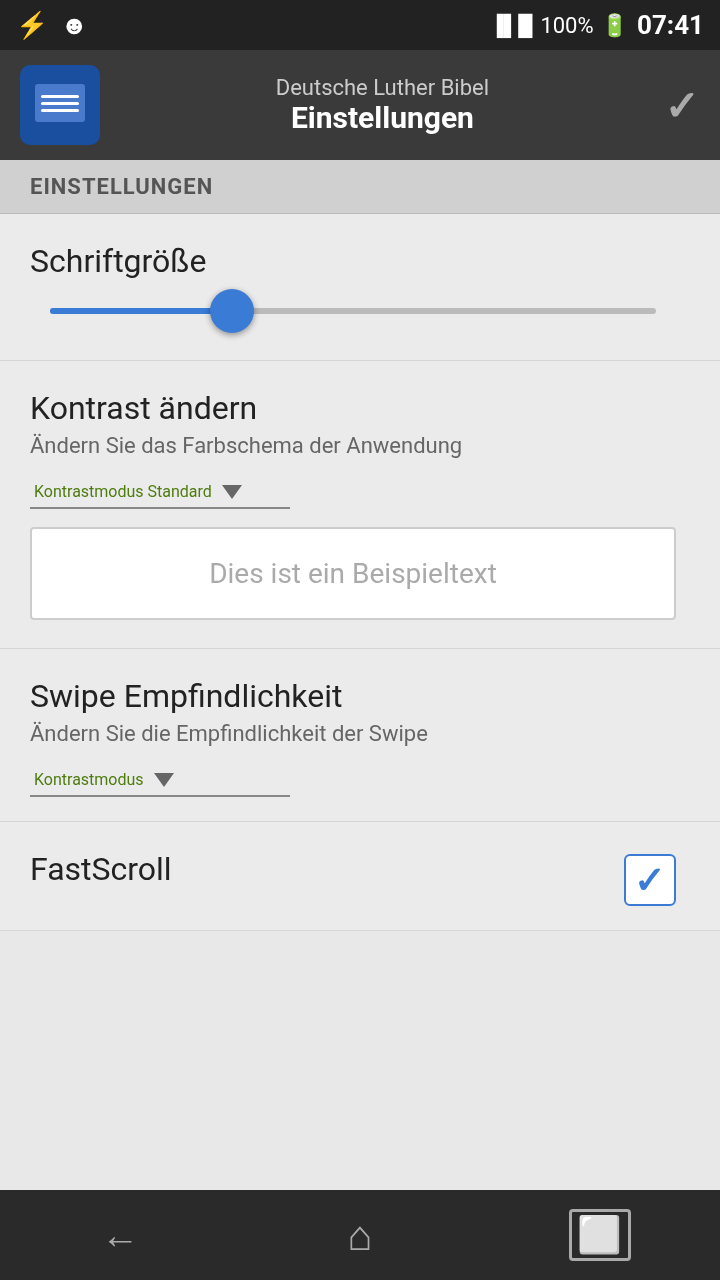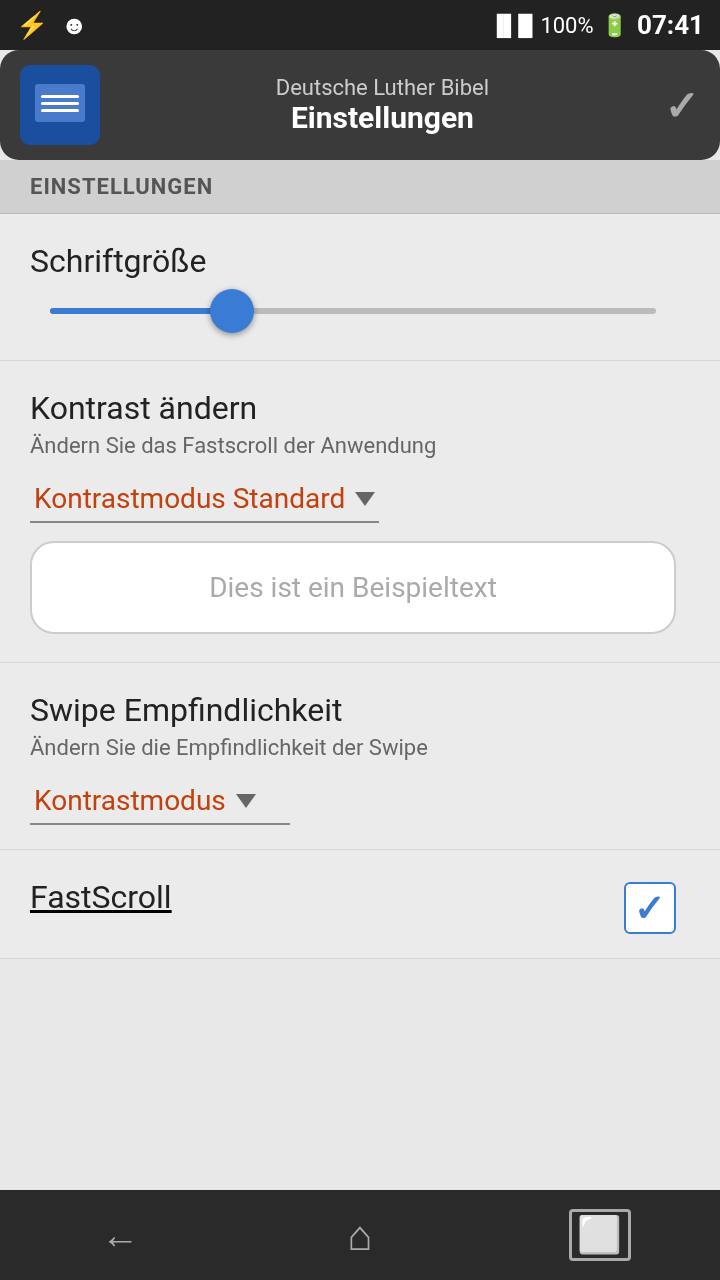--- a/index.html
+++ b/index.html
@@ -44,21 +44,20 @@
 
     
     .top-bar {
       width: 720px;
       height: 110px;
       background: #3a3a3a;
       display: flex;
       align-items: center;
       padding: 0 20px;
       gap: 20px;
-      border-radius: 19px;
     }
     .app-icon {
       width: 80px;
       height: 80px;
       background: #1a4fa0;
       border-radius: 10px;
       display: flex;
       flex-direction: column;
       align-items: center;
       justify-content: center;
@@ -174,54 +173,53 @@
     
     .dropdown {
       display: inline-flex;
       align-items: center;
       gap: 10px;
       border-bottom: 2px solid #888;
       padding: 6px 4px;
       min-width: 260px;
     }
     .dropdown-label {
-      font-size: 28px;
-      color: #c2410c;
+      font-size: 16px;
+      color: #4d7c0f;
     }
     .dropdown-arrow {
       width: 0;
       height: 0;
       border-left: 10px solid transparent;
       border-right: 10px solid transparent;
       border-top: 14px solid #666;
     }
 
     
     .preview-box {
       margin: 18px 0 4px 0;
       border: 2px solid #ccc;
-      border-radius: 24px;
+      border-radius: 4px;
       background: white;
       padding: 28px;
       text-align: center;
     }
     .preview-text {
       font-size: 28px;
       color: #aaa;
     }
 
     
     .checkbox-row {
       display: flex;
       align-items: flex-start;
       justify-content: space-between;
     }
     .checkbox-text {
       flex: 1;
-      text-decoration: underline;
     }
     .checkbox {
       width: 52px;
       height: 52px;
       border: 2px solid #3a7bd5;
       border-radius: 6px;
       background: white;
       display: flex;
       align-items: center;
       justify-content: center;
@@ -298,21 +296,21 @@
     <div class="slider-container">
       <div class="slider-track">
         <div class="slider-fill"></div>
         <div class="slider-thumb"></div>
       </div>
     </div>
   </div>
 
   <div class="setting-item">
     <div class="setting-title">Kontrast ändern</div>
-    <div class="setting-desc">Ändern Sie das Fastscroll der Anwendung</div>
+    <div class="setting-desc">Ändern Sie das Farbschema der Anwendung</div>
     <div class="dropdown">
       <span class="dropdown-label">Kontrastmodus Standard</span>
       <div class="dropdown-arrow"></div>
     </div>
     <div class="preview-box">
       <span class="preview-text">Dies ist ein Beispieltext</span>
     </div>
   </div>
 
   <div class="setting-item">

